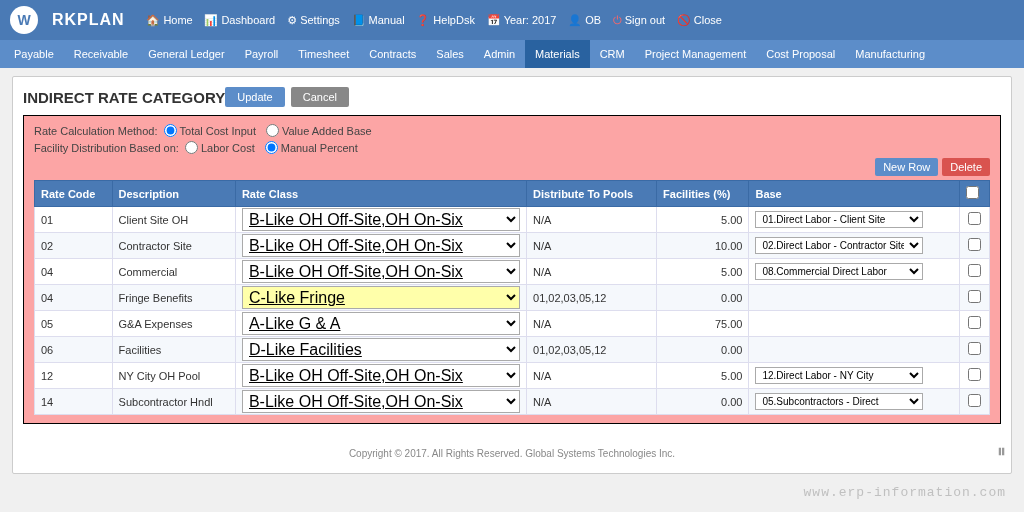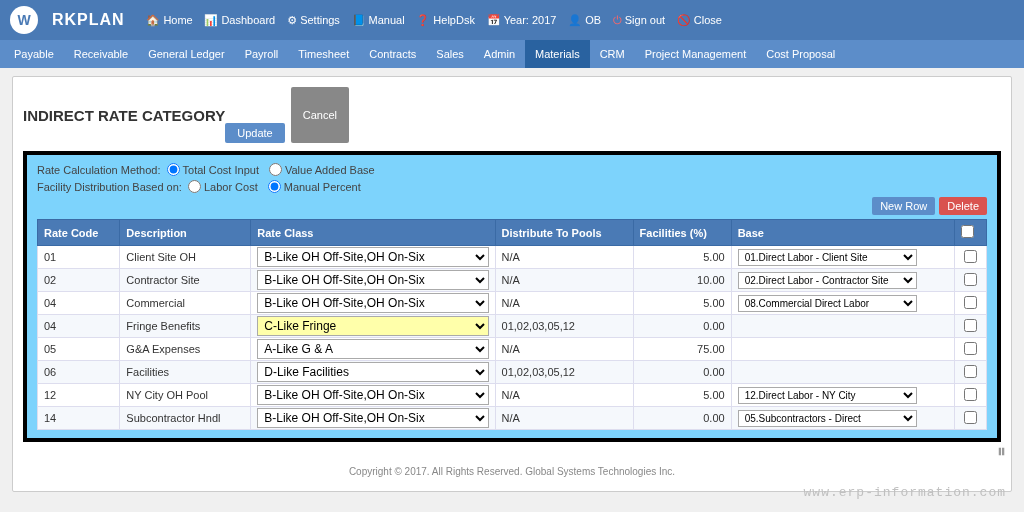--- a/index.html
+++ b/index.html
@@ -93,39 +93,38 @@
     }
     .header-buttons { display: flex; gap: 6px; }
     .btn-update {
       background: #5c8dc9;
       color: white;
       border: none;
       padding: 4px 12px;
       cursor: pointer;
       font-size: 11px;
       border-radius: 2px;
-      margin-top: 36px;
     }
     .btn-cancel {
       background: #888;
       color: white;
       border: none;
       padding: 4px 12px;
       cursor: pointer;
       font-size: 11px;
       border-radius: 2px;
       text-align: right;
     }
 
     
     .form-section {
-      border: 4px solid #000000;
+      border: 1px solid #000000;
       padding: 8px 10px;
       margin-bottom: 20px;
-      background: #7dd3fc;
+      background: #fca5a5;
     }
     .form-row {
       display: flex;
       align-items: center;
       margin-bottom: 4px;
       font-size: 11px;
       color: #444;
     }
     .form-row label { margin-right: 6px; font-weight: normal; }
     .form-row input[type=radio] { margin-right: 3px; }
@@ -179,24 +178,25 @@
     .data-table tbody tr:nth-child(even) {
       background: #f5f8fc;
     }
     .data-table tbody td {
       padding: 1px 6px;
       border: 1px solid #dde;
       color: #333;
     }
     .rate-class-select {
       border: 1px solid #aaa;
-      font-size: 12px;
+      font-size: 16px;
       padding: 1px 2px;
       width: 100%;
       background: white;
+      text-decoration: underline;
     }
     .rate-class-select.yellow-bg {
       background: #ffffaa;
     }
     .base-select {
       border: 1px solid #aaa;
       font-size: 10px;
       padding: 1px 2px;
       width: 85%;
       background: white;
@@ -280,20 +280,21 @@
   <div class="sec-nav-item">General Ledger</div>
   <div class="sec-nav-item">Payroll</div>
   <div class="sec-nav-item">Timesheet</div>
   <div class="sec-nav-item">Contracts</div>
   <div class="sec-nav-item">Sales</div>
   <div class="sec-nav-item">Admin</div>
   <div class="sec-nav-item active">Materials</div>
   <div class="sec-nav-item">CRM</div>
   <div class="sec-nav-item">Project Management</div>
   <div class="sec-nav-item">Cost Proposal</div>
+  <div class="sec-nav-item">Manufacturing</div>
 </div>
 
 <div class="content">
 
   <div class="page-header">
     <div class="page-title">INDIRECT RATE CATEGORY</div>
     <div class="header-buttons">
       <button class="btn-update">Update</button>
       <button class="btn-cancel">Cancel</button>
     </div>

